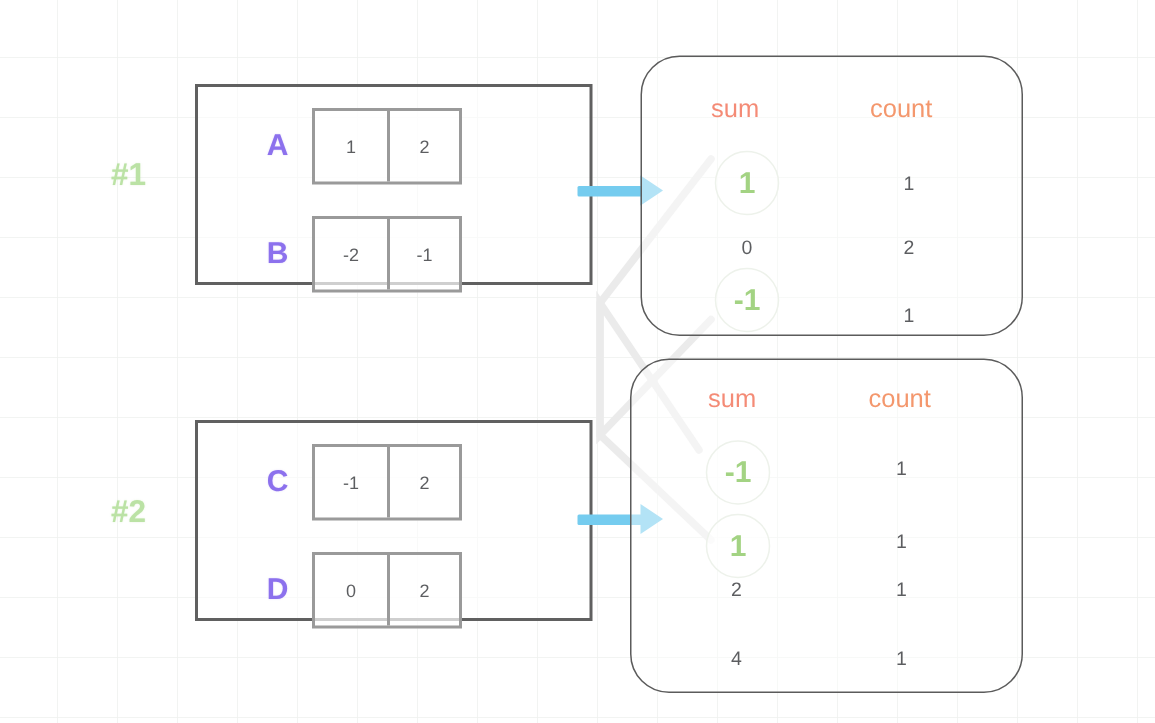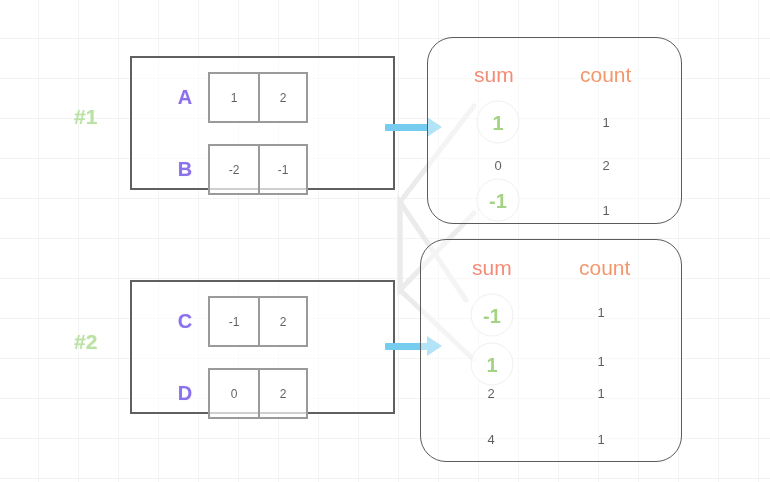--- a/index.html
+++ b/index.html
@@ -91,21 +91,21 @@
     border: 1.7px solid #151515;
     border-radius: 26px;
     background: rgba(255,255,255,0.45);
     box-sizing: border-box;
   }
   #result-panel-1 { left: 427px; top: 37px; width: 255px; height: 187px; }
   #result-panel-2 { left: 420px; top: 239px; width: 262px; height: 223px; }
 
   .col-head {
     position: absolute;
-    font-size: 21px;
+    font-size: 17px;
     font-weight: normal;
     color: #f05a3c;
   }
   .col-head.count-head { color: #ef6b2e; }
 
   .val {
     position: absolute;
     font-size: 13px;
     color: #16181c;
     text-align: center;

